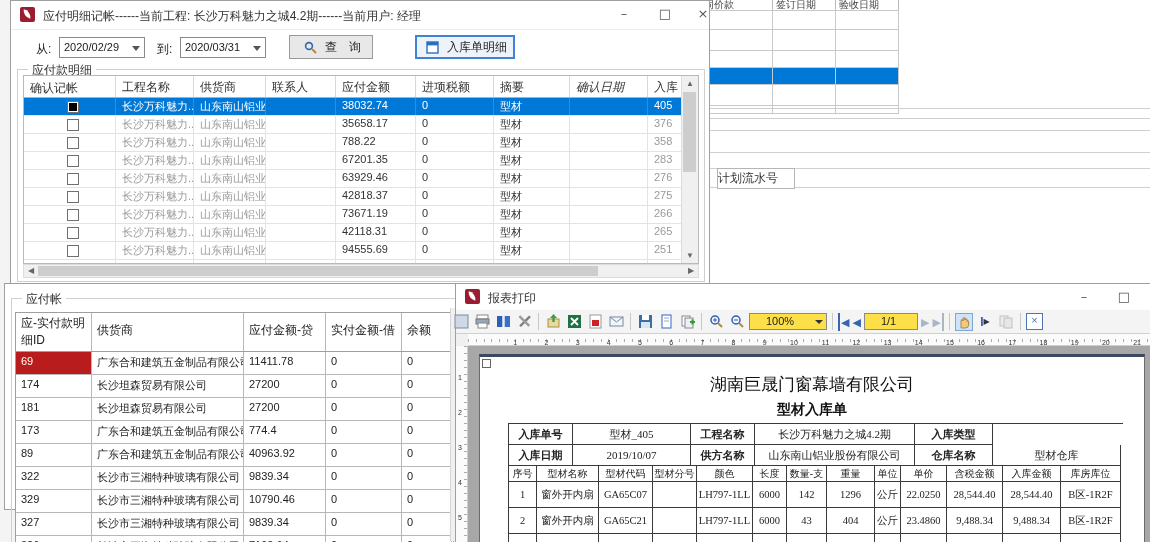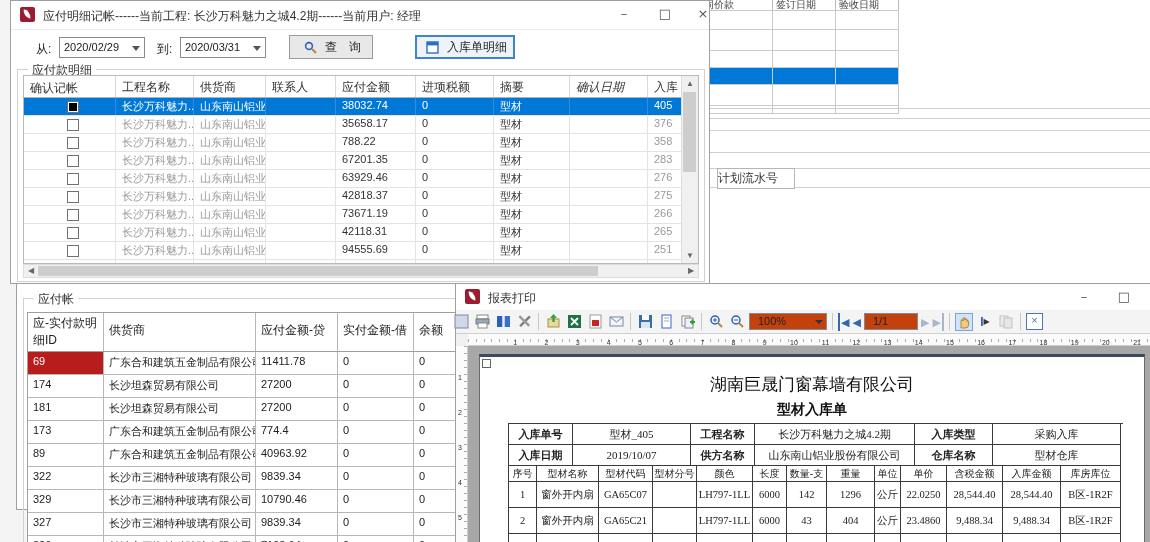--- a/index.html
+++ b/index.html
@@ -55,40 +55,40 @@
   .checkbox{width:12px;height:12px;background:#fff;border:1px solid #707070;box-sizing:border-box;position:relative;}
   .w1-row.checked .checkbox::after{content:"";position:absolute;left:1px;top:1px;width:8px;height:8px;background:#000;}
   
   .vscroll{position:absolute;right:0;top:0;width:16px;height:100%;background:#f0f0f0;border-left:1px solid #dcdcdc;}
   .vscroll .sb-arrow{position:absolute;left:0;width:16px;height:15px;font-size:8px;text-align:center;line-height:15px;color:#666;}
   .vscroll .thumb{position:absolute;left:1px;top:16px;width:13px;height:80px;background:#cdcdcd;}
   .hscroll{position:absolute;left:12px;top:263px;width:676px;height:14px;background:#f0f0f0;border:1px solid #dcdcdc;box-sizing:border-box;}
   .hscroll .sb-arrow{position:absolute;top:0;width:14px;height:12px;font-size:8px;text-align:center;line-height:12px;color:#666;}
   .hscroll .thumb{position:absolute;left:14px;top:1px;width:560px;height:10px;background:#cdcdcd;}
   
-  #w2{left:16px;top:283px;width:458px;height:227px;z-index:1;}
+  #w2{left:4px;top:283px;width:458px;height:227px;z-index:1;}
   #w2-table{position:absolute;left:10px;top:28px;width:437px;border:1px solid #9f9f9f;background:#fff;}
   .w2-hrow{display:flex;border-bottom:1px solid #9f9f9f;background:#fff;}
   .w2-hcell{box-sizing:border-box;border-right:1px solid #b7b7b7;padding:2px 0 2px 5px;font-size:12px;color:#222;}
   .w2-row{display:flex;height:22px;border-bottom:1px solid #b7b7b7;}
   .w2-row .cell{box-sizing:border-box;border-right:1px solid #b7b7b7;padding:3px 0 0 5px;font-size:11px;
                 white-space:nowrap;overflow:hidden;color:#222;}
   .w2-row .id-cell.selcell{background:#b91c1c;color:#fff;}
   .d0{width:76px;}.d1{width:152px;}.d2{width:82px;}.d3{width:76px;}.d4{width:50px;}
   .w2-sliver{position:absolute;right:1px;top:24px;width:9px;height:233px;background:#f0f0f0;border-left:1px solid #d5d5d5;}
   
   #w3{left:455px;top:283px;width:700px;height:259px;z-index:3;background:#f0f0f0;}
   #w3 .titlebar{height:26px;}
   .toolbar{position:absolute;left:0;top:26px;width:100%;height:24px;background:#f4f4f4;
            border-bottom:1px solid #d0d0d0;display:flex;align-items:center;gap:3px;padding-left:2px;box-sizing:border-box;}
   .tbi{width:18px;height:18px;display:flex;align-items:center;justify-content:center;flex:0 0 auto;}
   .tbi svg{display:block;}
   .tb-sep{width:1px;height:17px;background:#c8c8c8;margin:0 2px;flex:0 0 auto;}
-  .tb-box{height:17px;background:#c2410c;border:1px solid #8a8a8a;box-sizing:border-box;font-size:11px;
-          line-height:15px;padding-left:8px;position:relative;flex:0 0 auto;}
+  .tb-box{height:17px;background:#fde047;border:1px solid #8a8a8a;box-sizing:border-box;font-size:11px;
+          line-height:15px;padding-left:16px;position:relative;flex:0 0 auto;}
   #zoom-box{width:78px;}
   #page-box{width:54px;}
   .tb-box .arrow{position:absolute;right:3px;top:6px;width:0;height:0;border-left:4px solid transparent;
                  border-right:4px solid transparent;border-top:4px solid #333;}
   .navg{font-size:11px;color:#3567b0;flex:0 0 auto;line-height:18px;}
   .navg.off{color:#a9b6c6;}
   .tool-sel{background:#cfe4fa;border:1px solid #7aa7d6;box-sizing:border-box;}
   .xclose{width:15px;height:15px;border:1px solid #4a76b8;color:#4a76b8;font-size:11px;line-height:13px;
           text-align:center;background:#fff;}
   
@@ -618,21 +618,20 @@
         <div id="rpt-company">湖南巨晟门窗幕墙有限公司</div>
         <div id="rpt-title">型材入库单</div>
 
         <div id="rpt-table">
           <div class="ri-row">
             <div class="ri-cell ri-label i0">入库单号</div>
             <div class="ri-cell i1">型材_405</div>
             <div class="ri-cell ri-label i2">工程名称</div>
             <div class="ri-cell i3">长沙万科魅力之城4.2期</div>
             <div class="ri-cell ri-label i4">入库类型</div>
-            <div class="ri-cell i5">采购入库</div>
           </div>
           <div class="ri-row">
             <div class="ri-cell ri-label i0">入库日期</div>
             <div class="ri-cell i1">2019/10/07</div>
             <div class="ri-cell ri-label i2">供方名称</div>
             <div class="ri-cell i3">山东南山铝业股份有限公司</div>
             <div class="ri-cell ri-label i4">仓库名称</div>
             <div class="ri-cell i5">型材仓库</div>
           </div>
           <div class="rh-row">

